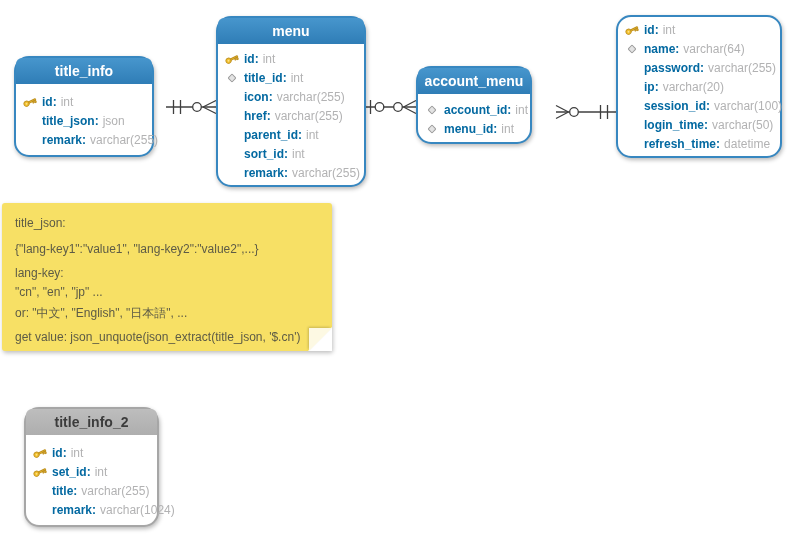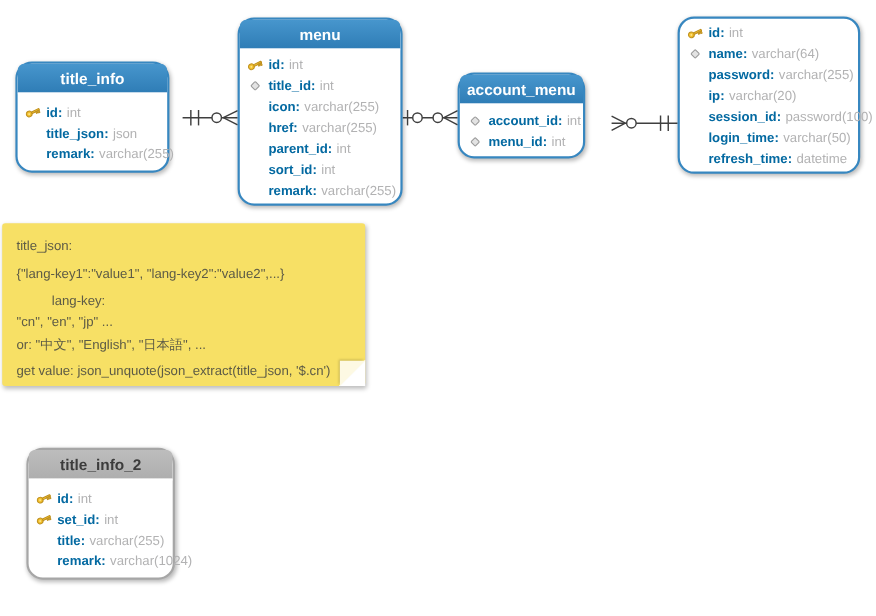--- a/index.html
+++ b/index.html
@@ -32,21 +32,21 @@
   .fname::after { content:":"; }
   .ftype { color:#b2b2b3; margin-left:4px; font-weight:normal; }
 
   #note {
     position:absolute; left:2px; top:203px; width:330px; height:148px;
     box-sizing:border-box; background:#f7e065; border-radius:3px;
     box-shadow:1px 2px 4px rgba(0,0,0,.25); padding:12px 12px 0 13px;
     font-size:12px; color:#5d5b46;
   }
   .note-line { line-height:16px; }
-  .nl2 { margin-top:10px; } .nl3 { margin-top:8px;margin-left:32px; } .nl4 { margin-top:3px; }
+  .nl2 { margin-top:10px; } .nl3 { margin-top:8px; } .nl4 { margin-top:3px; }
   .nl5 { margin-top:5px; } .nl6 { margin-top:8px; }
   .fold-cut { position:absolute; right:0; bottom:0; width:0; height:0;
     border-bottom:24px solid #ffffff; border-left:24px solid transparent; }
   .fold-flap { position:absolute; right:0; bottom:0; width:0; height:0;
     border-top:23px solid #fdf9e3; border-right:23px solid transparent;
     filter:drop-shadow(-1px -1px 1px rgba(0,0,0,.18)); }
 </style>
 </head>
 <body>
 
@@ -215,21 +215,21 @@
         <span class="ftype">varchar(255)</span>
       </div>
       <div class="row">
         <span class="cell-icon"></span>
         <span class="fname">ip</span>
         <span class="ftype">varchar(20)</span>
       </div>
       <div class="row">
         <span class="cell-icon"></span>
         <span class="fname">session_id</span>
-        <span class="ftype">password(100)</span>
+        <span class="ftype">varchar(100)</span>
       </div>
       <div class="row">
         <span class="cell-icon"></span>
         <span class="fname">login_time</span>
         <span class="ftype">varchar(50)</span>
       </div>
       <div class="row">
         <span class="cell-icon"></span>
         <span class="fname">refresh_time</span>
         <span class="ftype">datetime</span>

